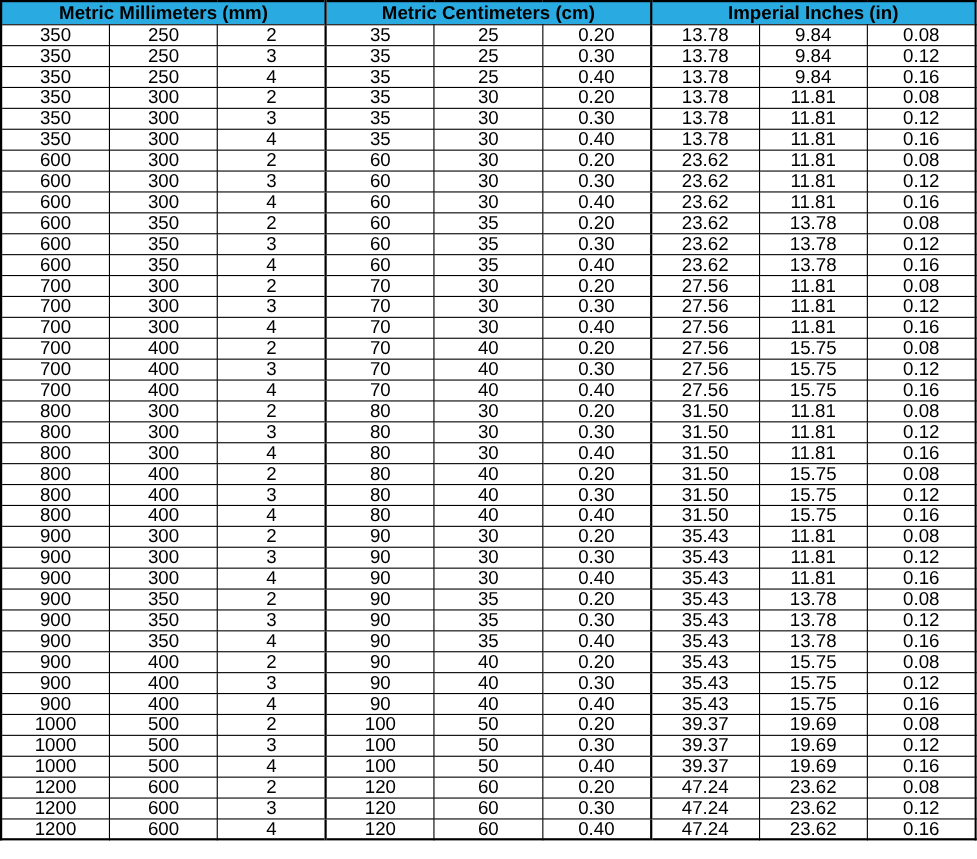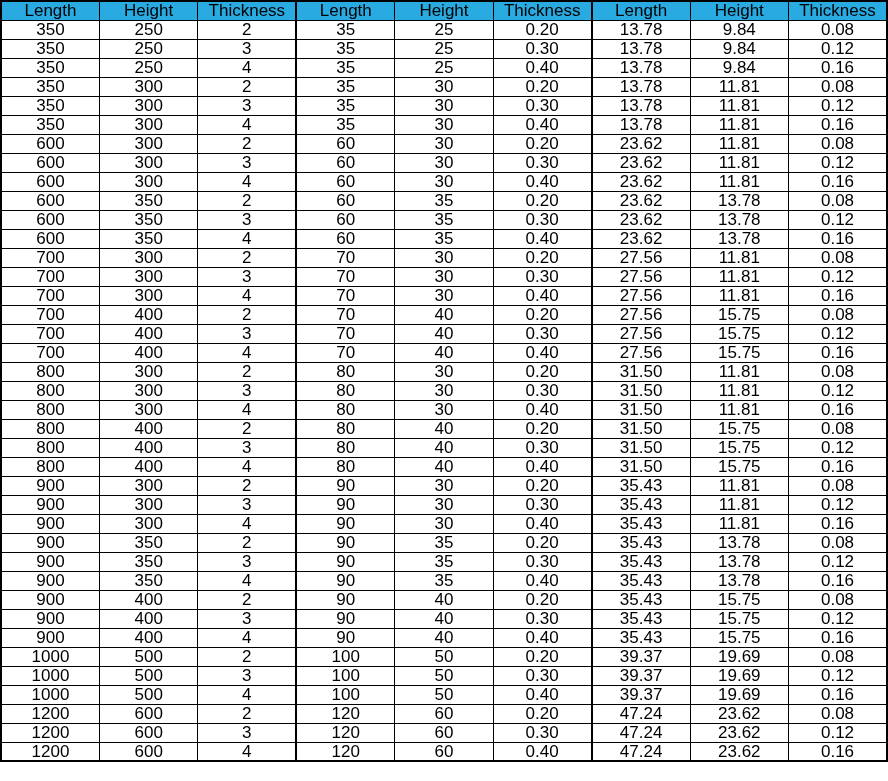--- a/index.html
+++ b/index.html
@@ -34,30 +34,24 @@
     font-weight: 400;
   }
   tbody tr { height: 19px; background: var(--row-bg); }
   .group-start { border-left: 2px solid var(--border-color) !important; }
 </style>
 </head>
 <body>
 
 <table class="conv">
   <thead>
-    <tr class="cols-row">
-      <th>Length</th>
-      <th>Height</th>
-      <th>Thickness</th>
-      <th class="group-start">Length</th>
-      <th>Height</th>
-      <th>Thickness</th>
-      <th class="group-start">Length</th>
-      <th>Height</th>
-      <th>Thickness</th>
+    <tr class="title-row">
+      <th colspan="3">Metric Millimeters (mm)</th>
+      <th colspan="3" class="group-start">Metric Centimeters (cm)</th>
+      <th colspan="3" class="group-start">Imperial Inches (in)</th>
     </tr>
   </thead>
   <tbody id="table-body">
       <tr>
         <td>350</td>
         <td>250</td>
         <td>2</td>
         <td class="group-start">35</td>
         <td>25</td>
         <td>0.20</td>

